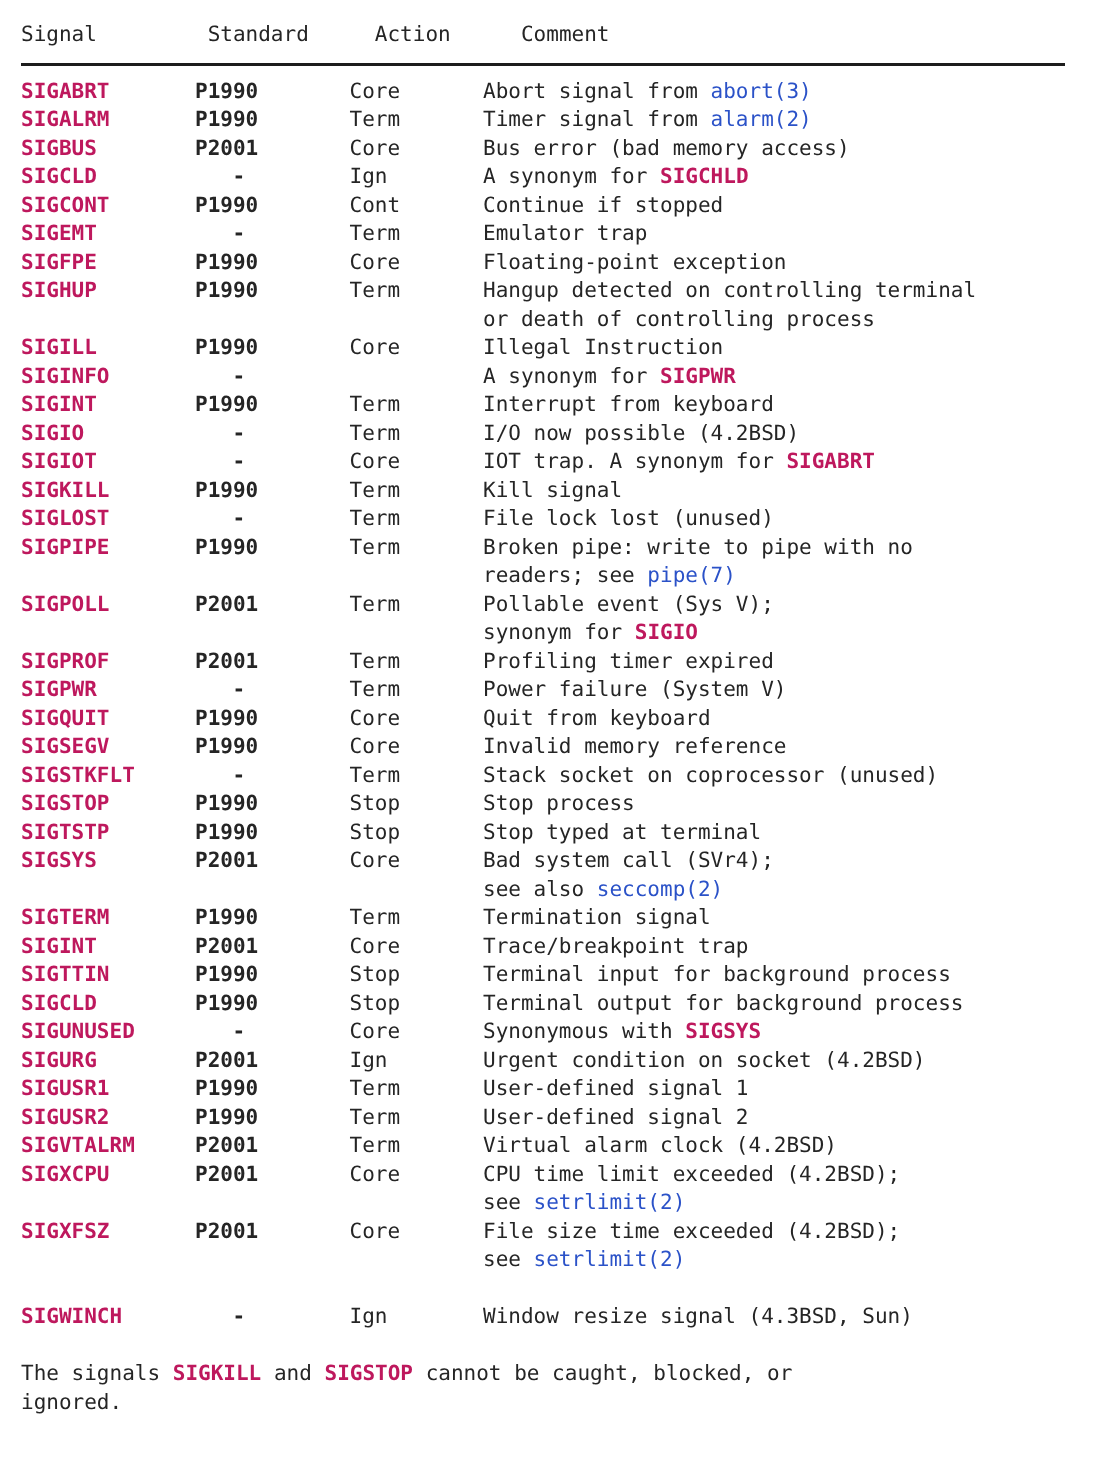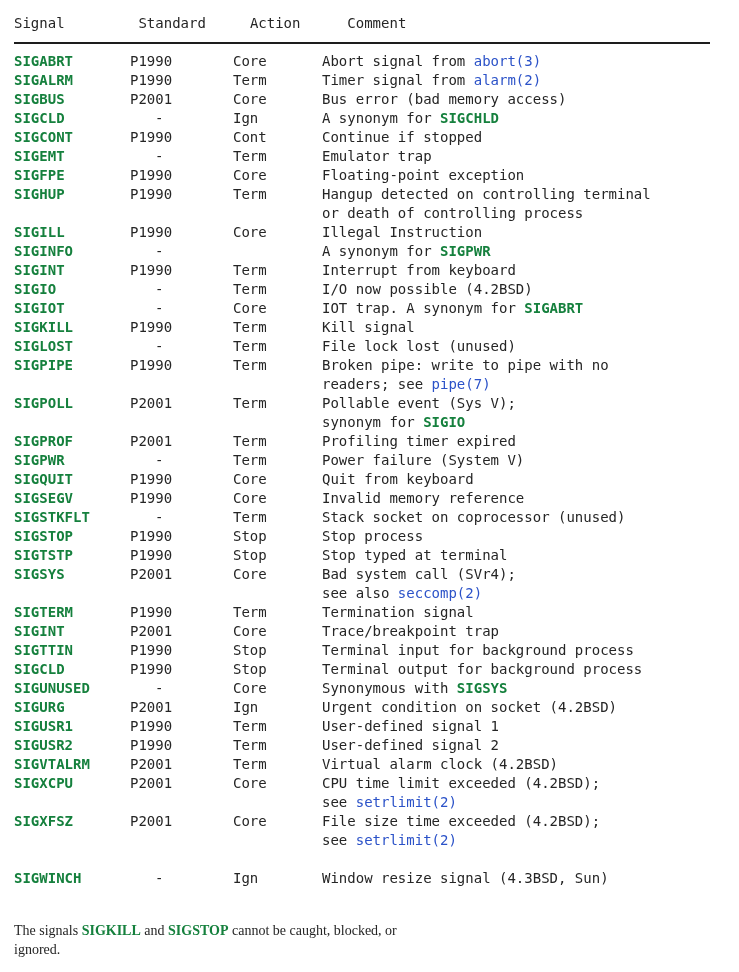--- a/index.html
+++ b/index.html
@@ -14,31 +14,31 @@
     border-radius: 16px;
   }
   .row { white-space: nowrap; }
   .c-sig, .c-std, .c-act {
     display: inline-block;
     vertical-align: top;
     box-sizing: border-box;
     white-space: pre;
   }
   .c-sig { width: 116px; }
-  .c-std { width: 103px; }
+  .c-std { width: 103px; font-weight: bold; }
   .c-act { width: 89px; }
   .c-com { display: inline-block; vertical-align: top; white-space: pre; }
   .c-std.dash { padding-left: 25px; }
-  .b { font-weight: bold; color: #15803d; }
+  .b { font-weight: bold; color: #be185d; }
   .link { color: #2b52c8; text-decoration: none; cursor: pointer; }
   .header span { font-weight: normal; color: #252525; }
   .rule-row { height: 19px; position: relative; }
   .rule { position: absolute; top: 9px; left: 0; width: 696px; height: 1.5px; background: #1d1d1d; }
   .spacer { height: 19px; }
-  .para { margin-top: 33px; white-space: pre; font-family: Liberation Serif, serif; }
+  .para { margin-top: 19px; white-space: pre; }
 </style>
 </head>
 <body>
 
 <div class="page">
   <div class="tbl">
     <div class="row header">
       <span class="c-sig">Signal</span>
       <span class="c-std">Standard</span>
       <span class="c-act">Action</span>

